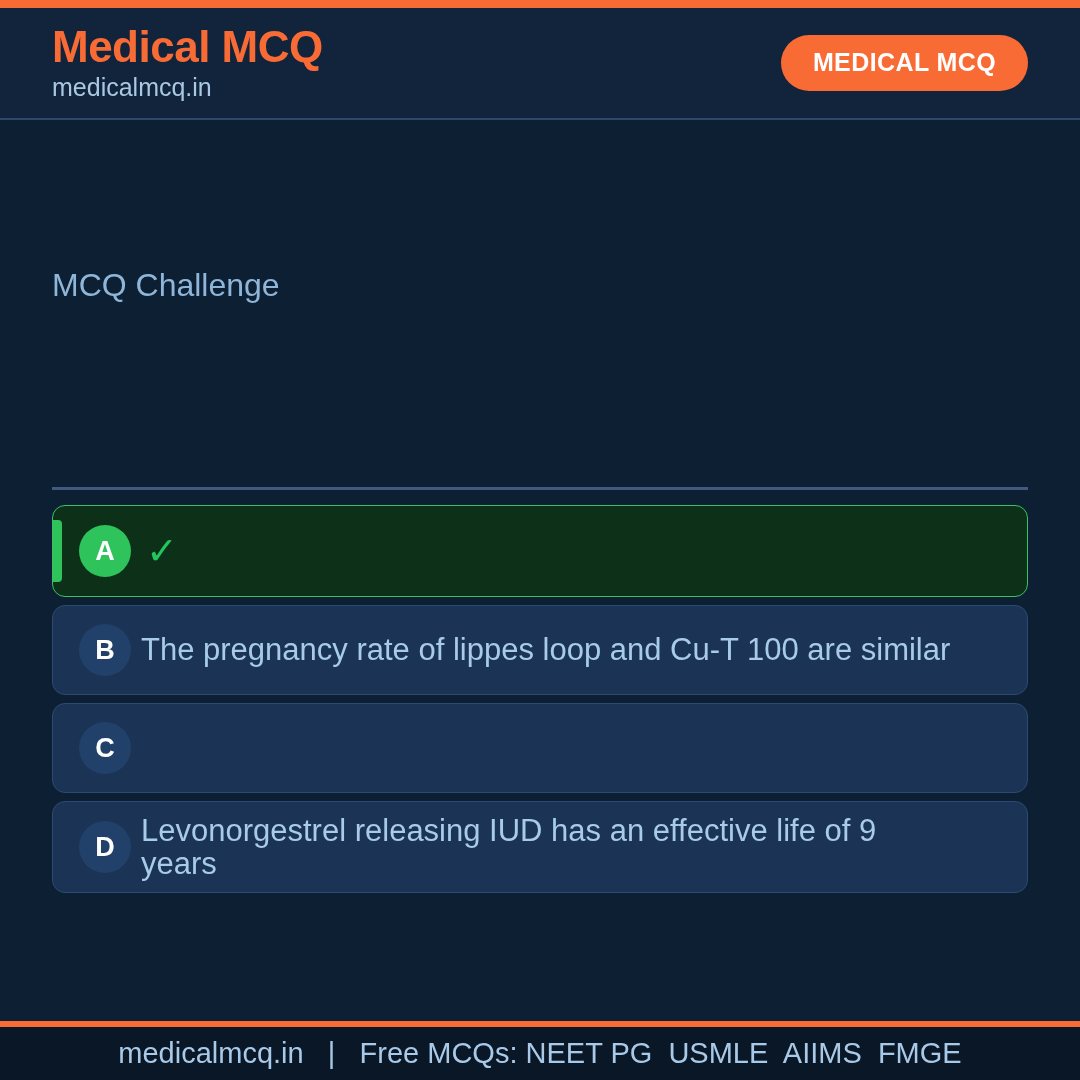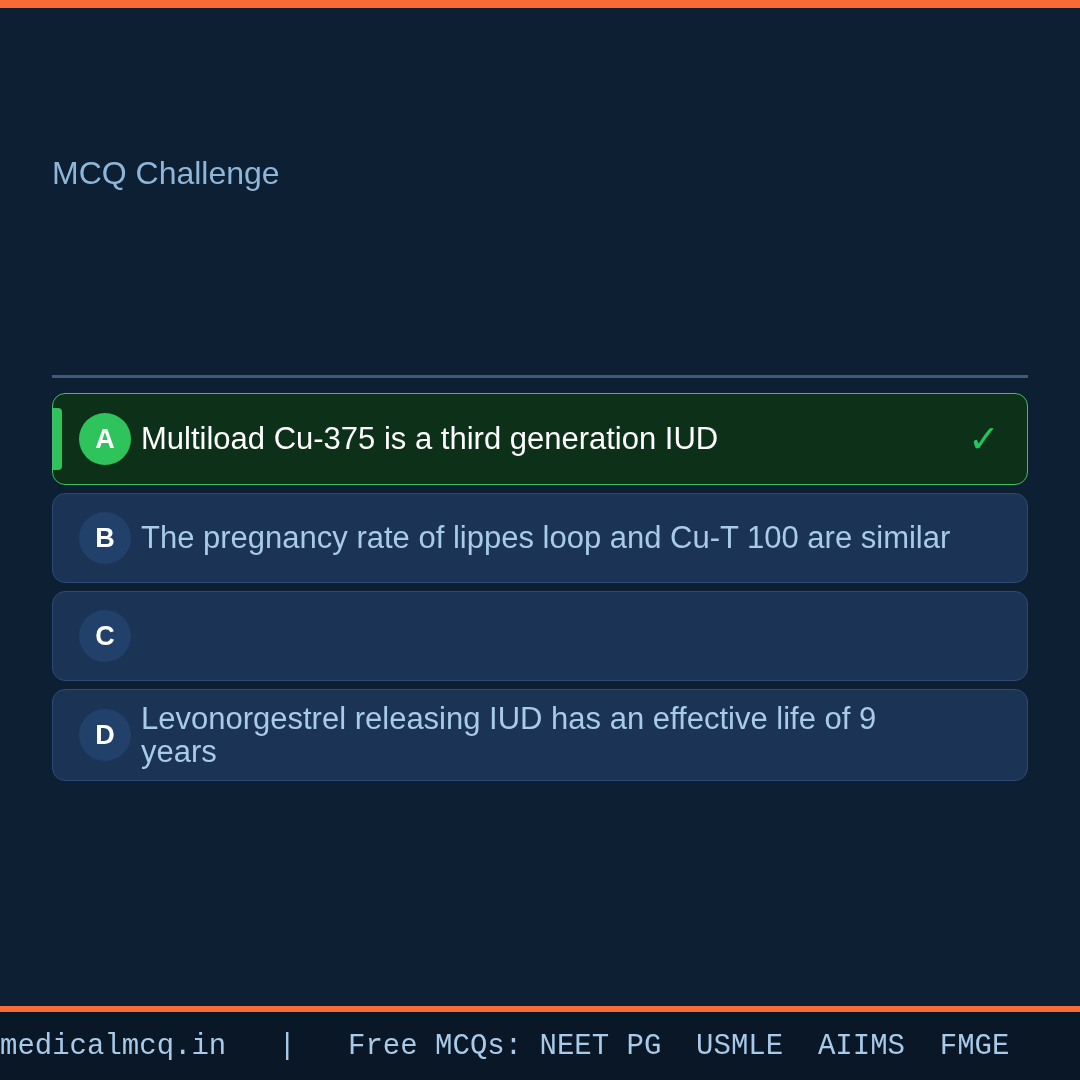--- a/index.html
+++ b/index.html
@@ -146,51 +146,56 @@
     background:#2fc35c;
   }
   .option.correct .badge { background:#2fc35c; }
   .option.correct .otext { color:#ffffff; }
   .option.correct .tick { visibility:visible; }
 
   
   .footer-rule { height:6px; background:#f96b35; flex:0 0 auto; }
   .footer {
     flex:0 0 auto;
-    height:68px;
+    height:53px;
     background:#0a1726;
-    display:flex; align-items:center; justify-content:flex-start;
+    display:flex; align-items:center; justify-content:center;
     gap:0px;
-    font-family:Liberation Mono, monospace;
   }
   .footer-text {
     color:#a8cae8;
     font-size:29px;
     white-space:pre;
     line-height:1;
   }
 </style>
 </head>
 <body>
 
 <div id="page">
 
   <div class="top-rule"></div>
 
+  <div class="header">
+    <div class="brand-block">
+      <div class="brand-title">Medical MCQ</div>
+      <div class="brand-sub">medicalmcq.in</div>
+    </div>
+    <div class="brand-badge">MEDICAL MCQ</div>
+  </div>
 
   <div class="main">
     <div class="kicker">MCQ Challenge</div>
     <div class="divider"></div>
 
     <div class="options">
 
       <div class="option correct">
         <div class="accent"></div>
         <div class="badge">A</div>
-        <div class="otext">Multiload Cu-375 is a third generation IUD</div>
         <div class="tick">✓</div>
       </div>
 
       <div class="option">
         <div class="badge">B</div>
         <div class="otext">The pregnancy rate of lippes loop and Cu-T 100 are similar</div>
         <div class="tick">✓</div>
       </div>
 
       <div class="option">

